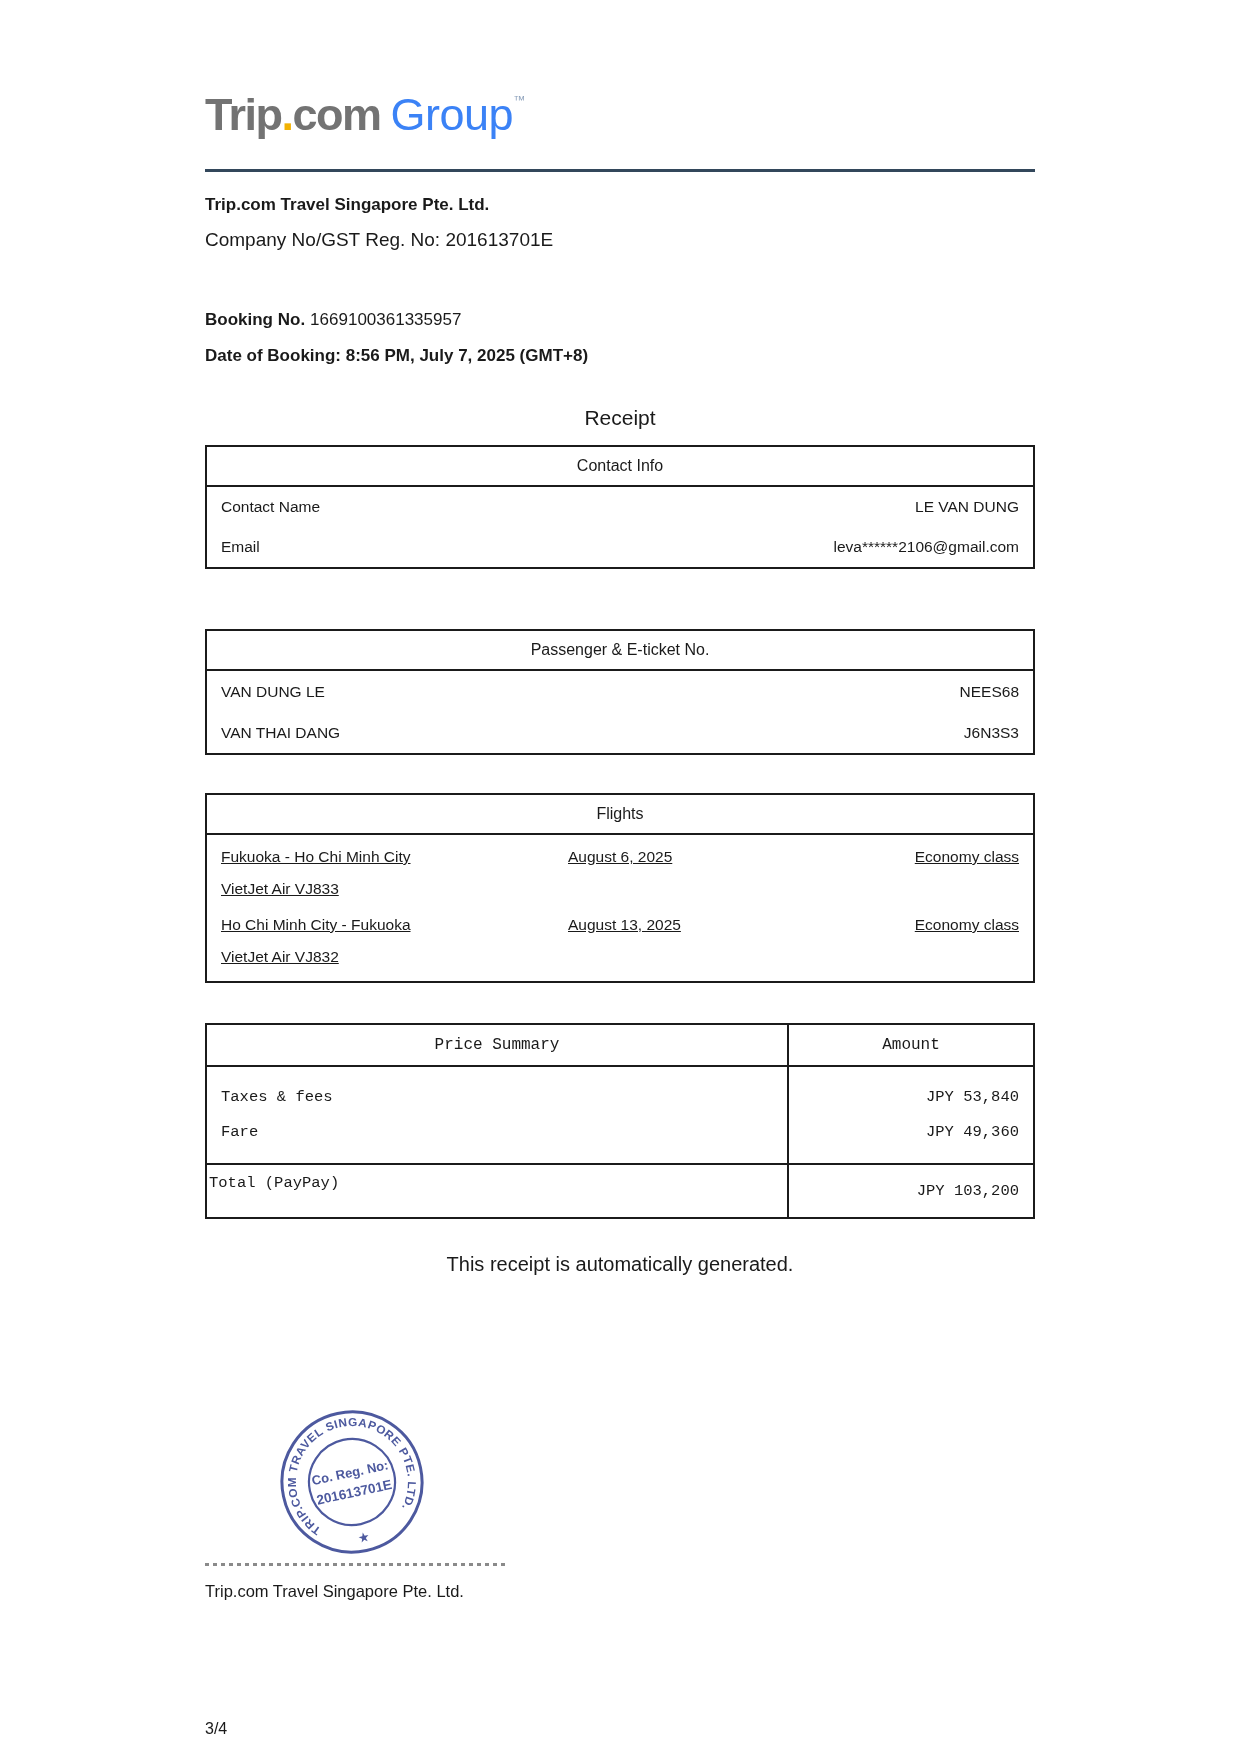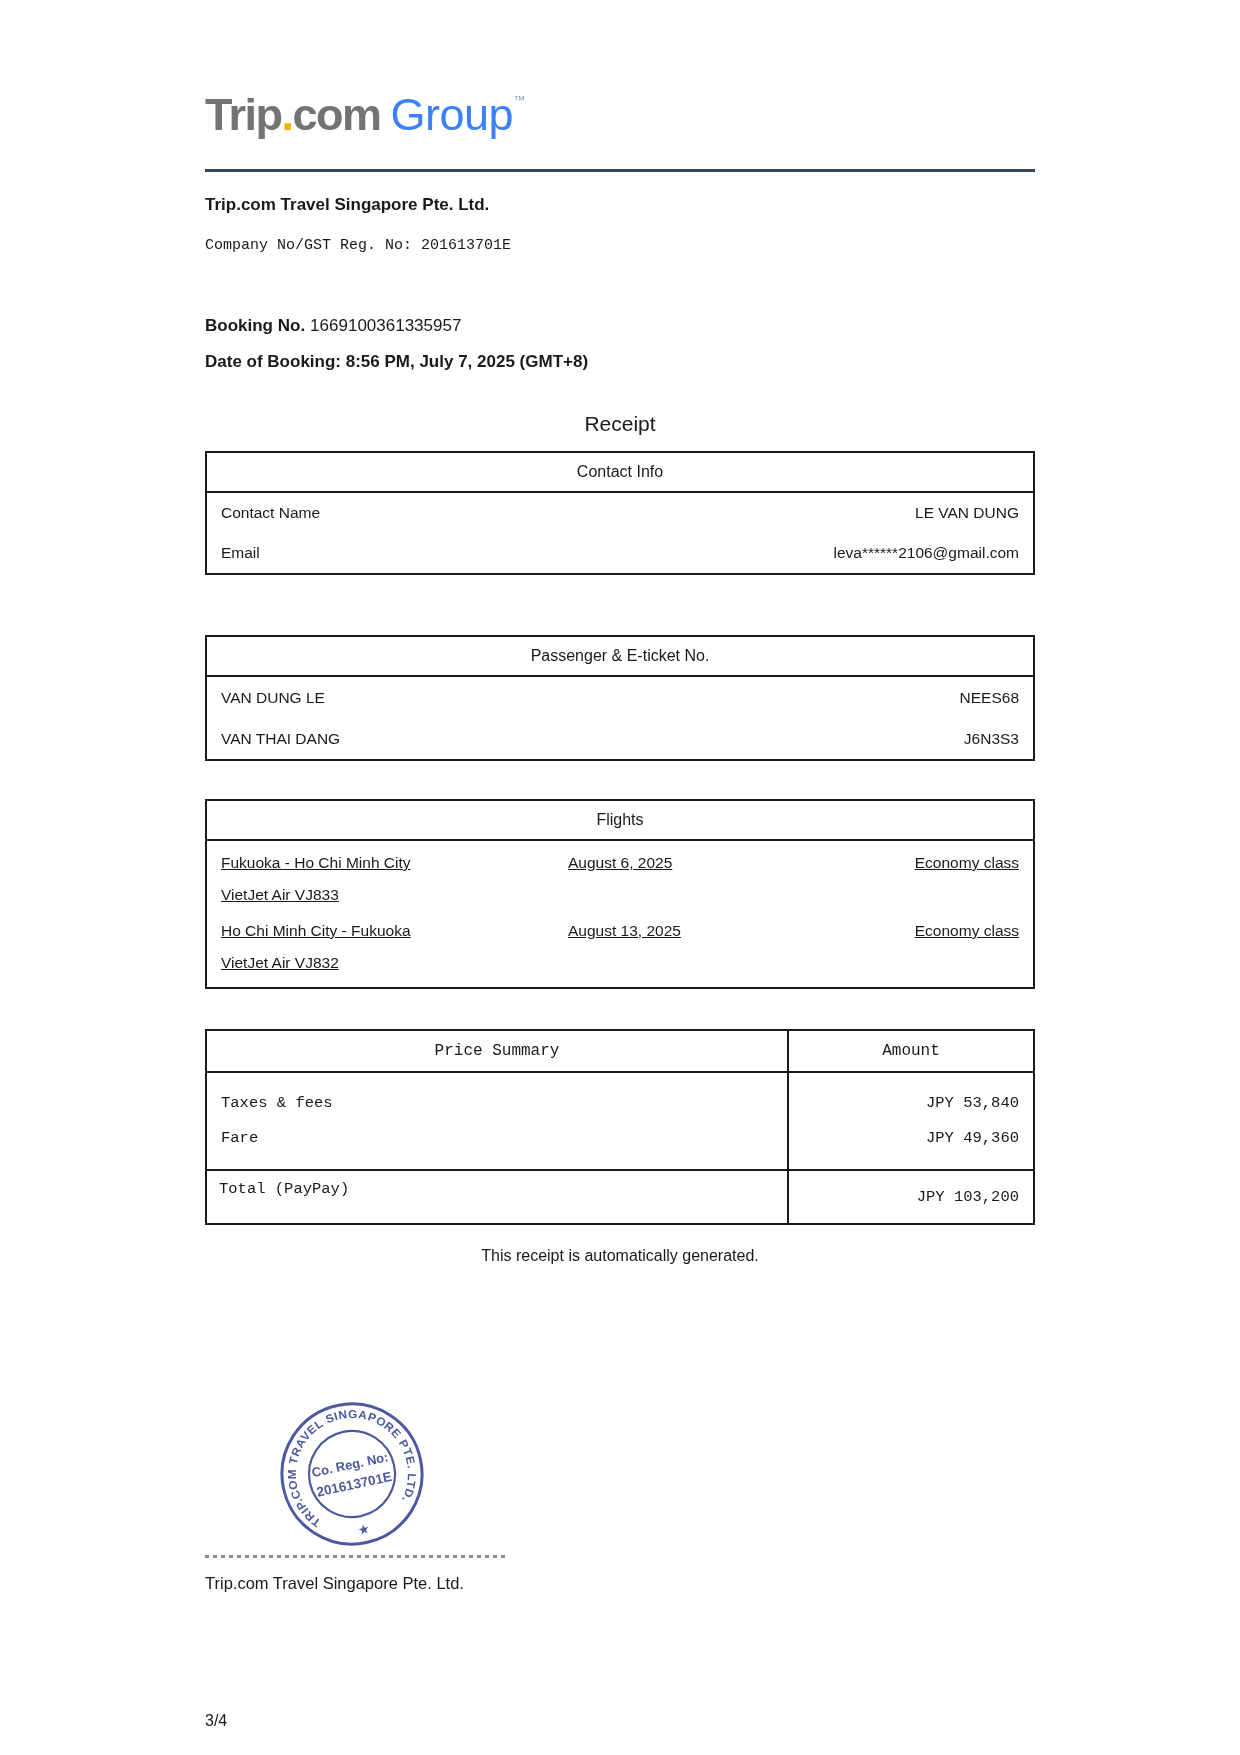--- a/index.html
+++ b/index.html
@@ -14,21 +14,21 @@
   
   .logo { margin-top:70px; font-size:45px; font-weight:bold; letter-spacing:-1.5px; line-height:60px; white-space:nowrap; }
   .lg-trip, .lg-com { color:#737373; }
   .lg-dot  { color:#F2B203; }
   .lg-group{ color:#3b82f6; font-weight:400; margin-left:10px; letter-spacing:-0.5px; }
   .lg-tm   { color:#8EA2BC; font-size:12px; font-weight:400; vertical-align:26px; letter-spacing:0; }
 
   .rule { margin-top:24px; height:3px; background:#33475B; }
 
   .company-name { margin-top:22px; font-size:17px; font-weight:bold; line-height:22px; }
-  .company-reg  { margin-top:19px; font-size:15px; line-height:22px;font-family:Liberation Mono, monospace; }
+  .company-reg  { margin-top:13px; font-size:19px; line-height:22px; }
 
   .booking-no   { margin-top:57px; font-size:17px; font-weight:bold; line-height:24px; }
   .booking-no .val { font-weight:400; margin-left:5px; }
   .booking-date { margin-top:12px; font-size:17px; font-weight:bold; line-height:24px; }
 
   .receipt-title { margin-top:38px; font-size:21px; text-align:center; line-height:24px; }
 
   
   .tbl { border:2px solid #1b1b1b; }
   .tbl-header { height:40px; border-bottom:2px solid #1b1b1b; display:flex; align-items:center; justify-content:center; font-size:16px; }
@@ -46,24 +46,24 @@
   .flight-row .fclass { text-align:right; }
 
   
   .price-row { display:grid; grid-template-columns:580px 1fr;font-family:Liberation Mono, monospace; }
   .price-head-cell { height:40px; display:flex; align-items:center; justify-content:center; font-size:16px; }
   .price-row .rcell { border-left:2px solid #1b1b1b; }
   .price-header { border-bottom:2px solid #1b1b1b; }
   .price-body .lcell { padding:13px 14px; line-height:35px; font-size:15.5px; }
   .price-body .rcell { padding:13px 14px; line-height:35px; font-size:15.5px; text-align:right; }
   .price-total { border-top:2px solid #1b1b1b; }
-  .price-total .lcell { height:36px; display:flex; align-items:center; padding:0 12px; font-size:15.5px; }
+  .price-total .lcell { height:36px; display:flex; align-items:center; padding:0 2px; font-size:15.5px; }
   .price-total .rcell { height:52px; display:flex; align-items:center; justify-content:flex-end; padding:0 14px; font-size:15.5px; }
 
-  .note { margin-top:20px; text-align:center; font-size:16px; line-height:22px; }
+  .note { margin-top:34px; text-align:center; font-size:20px; line-height:22px; }
 
   .stamp-wrap { margin-top:132px; margin-left:72px; width:150px; height:150px; transform:rotate(-12deg); opacity:0.92; }
 
   .dashline { margin-top:6px; width:300px; height:3px;
     background:repeating-linear-gradient(90deg,#8a8a8a 0 4px, transparent 4px 8px); }
 
   .footer-company { margin-top:14px; font-size:16.5px; line-height:22px; }
 
   .page-num { margin-top:116px; text-align:left; font-size:16px; line-height:22px; }
 </style>

